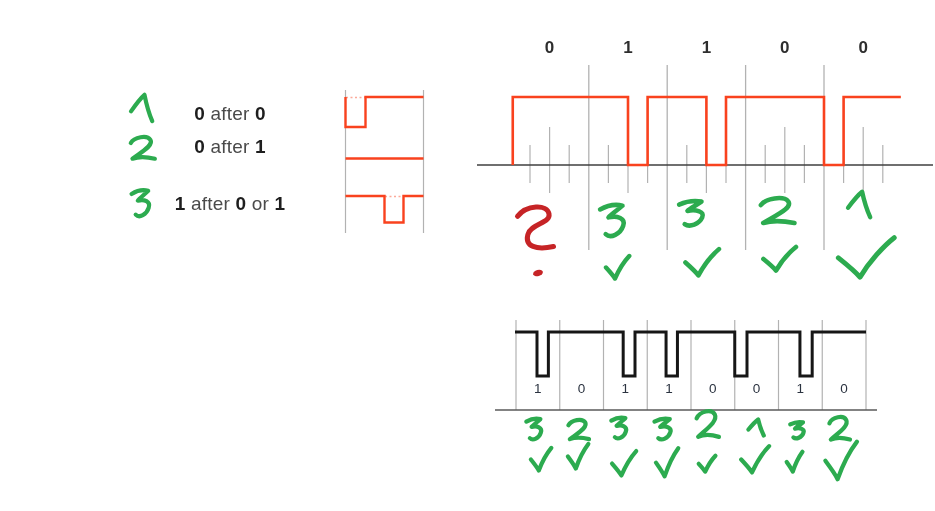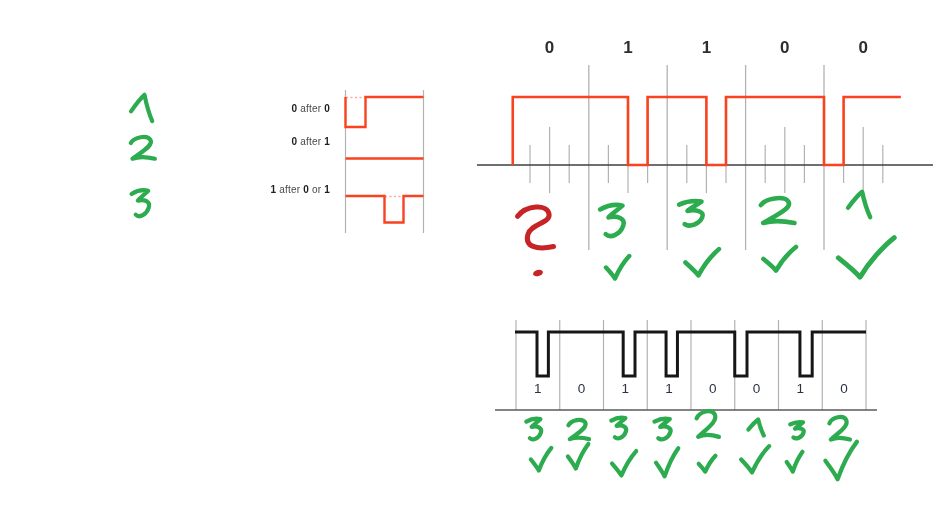--- a/index.html
+++ b/index.html
@@ -1,19 +1,19 @@
 <!DOCTYPE html>
 <html><head>
 <meta charset="utf-8">
 <style>
   html,body{margin:0;padding:0;background:#ffffff;}
   #frame{position:relative;width:935px;height:511px;background:#ffffff;overflow:hidden;
          font-family:"Liberation Sans",sans-serif;}
   #scene{position:absolute;left:0;top:0;}
-  .legend-label{position:absolute;width:200px;text-align:right;font-size:10px;
+  .legend-label{position:absolute;width:200px;text-align:center;font-size:19px;
                 color:#4a4a4a;letter-spacing:.2px;}
   .legend-label .b{font-weight:700;color:#1e1e1e;}
   .bit-top{position:absolute;width:36px;text-align:center;font-size:17px;font-weight:700;color:#2e2e2e;}
   .bit-bottom{position:absolute;width:28px;text-align:center;font-size:13.5px;color:#2b3340;}
 </style>
 </head>
 <body>
 
 <div id="frame">
   <svg id="scene" width="935" height="511" viewBox="0 0 935 511">
@@ -94,21 +94,21 @@
         <path d="M 0.04,0.52 C 0.18,0.68 0.33,0.86 0.40,0.98 C 0.55,0.62 0.79,0.24 0.97,0.04" fill="none" stroke="#2cab4f" stroke-width="4.2" stroke-linecap="round" stroke-linejoin="round" vector-effect="non-scaling-stroke" transform="translate(740,445) scale(30,28)"></path>
         <path d="M 0.06,0.20 C 0.30,0.09 0.50,0.07 0.70,0.11 C 0.52,0.24 0.37,0.32 0.30,0.39 C 0.55,0.34 0.80,0.41 0.72,0.59 C 0.64,0.79 0.36,0.90 0.22,0.79" fill="none" stroke="#2cab4f" stroke-width="4.2" stroke-linecap="round" stroke-linejoin="round" vector-effect="non-scaling-stroke" transform="translate(789,420) scale(20,22)"></path>
         <path d="M 0.04,0.52 C 0.18,0.68 0.33,0.86 0.40,0.98 C 0.55,0.62 0.79,0.24 0.97,0.04" fill="none" stroke="#2cab4f" stroke-width="4.2" stroke-linecap="round" stroke-linejoin="round" vector-effect="non-scaling-stroke" transform="translate(786,451) scale(17,21)"></path>
         <path d="M 0.10,0.26 C 0.22,0.04 0.68,-0.05 0.80,0.14 C 0.92,0.35 0.50,0.58 0.16,0.84 C 0.42,0.74 0.72,0.78 0.96,0.84" fill="none" stroke="#2cab4f" stroke-width="4.2" stroke-linecap="round" stroke-linejoin="round" vector-effect="non-scaling-stroke" transform="translate(827,416) scale(24,28)"></path>
         <path d="M 0.04,0.52 C 0.18,0.68 0.33,0.86 0.40,0.98 C 0.55,0.62 0.79,0.24 0.97,0.04" fill="none" stroke="#2cab4f" stroke-width="4.2" stroke-linecap="round" stroke-linejoin="round" vector-effect="non-scaling-stroke" transform="translate(824,440) scale(34,40)"></path>
       </g>
     </svg>
   <div id="legend-labels">
       <div class="legend-label" style="left: 130px; top: 103px;"><span class="b">0</span><span> after </span><span class="b">0</span></div>
       <div class="legend-label" style="left: 130px; top: 136px;"><span class="b">0</span><span> after </span><span class="b">1</span></div>
-      <div class="legend-label" style="left: 130px; top: 184px;"><span class="b">1</span><span> after </span><span class="b">0</span><span> or </span><span class="b">1</span></div>
+      <div class="legend-label" style="left: 130px; top: 193px;"><span class="b">1</span><span> after </span><span class="b">0</span><span> or </span><span class="b">1</span></div>
     </div>
   <div id="top-bit-labels">
       <span class="bit-top" style="left: 531.6px; top: 38px;">0</span>
       <span class="bit-top" style="left: 610px; top: 38px;">1</span>
       <span class="bit-top" style="left: 688.4px; top: 38px;">1</span>
       <span class="bit-top" style="left: 766.8px; top: 38px;">0</span>
       <span class="bit-top" style="left: 845.2px; top: 38px;">0</span>
     </div>
   <div id="bottom-bit-labels">
       <span class="bit-bottom" style="left: 523.875px; top: 381px;">1</span>

